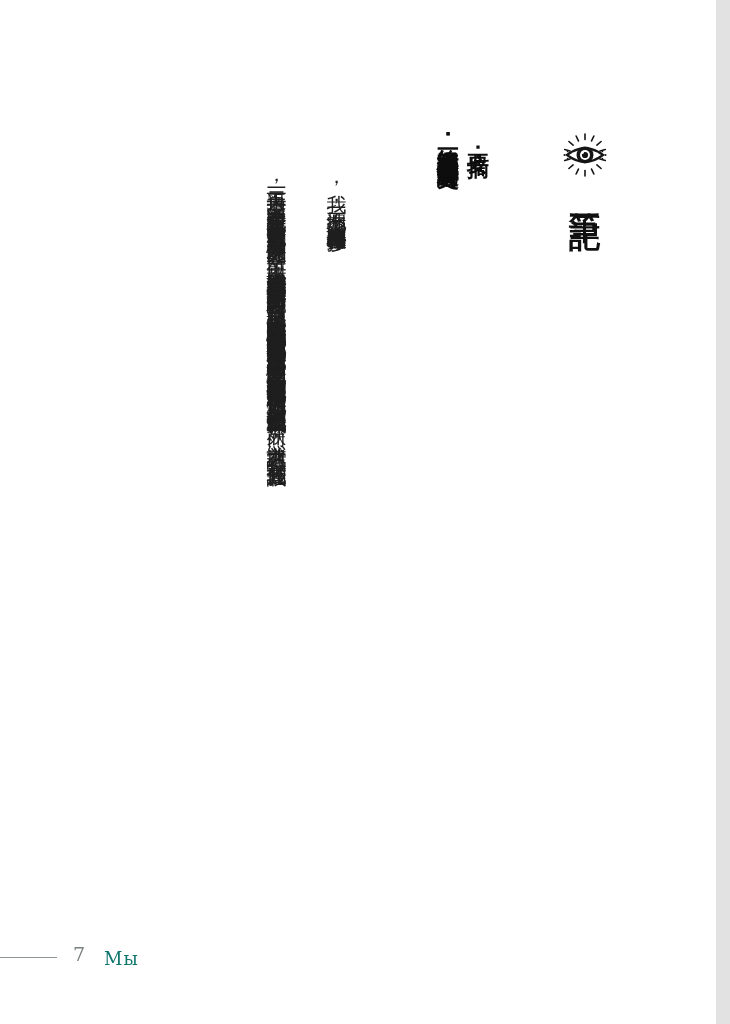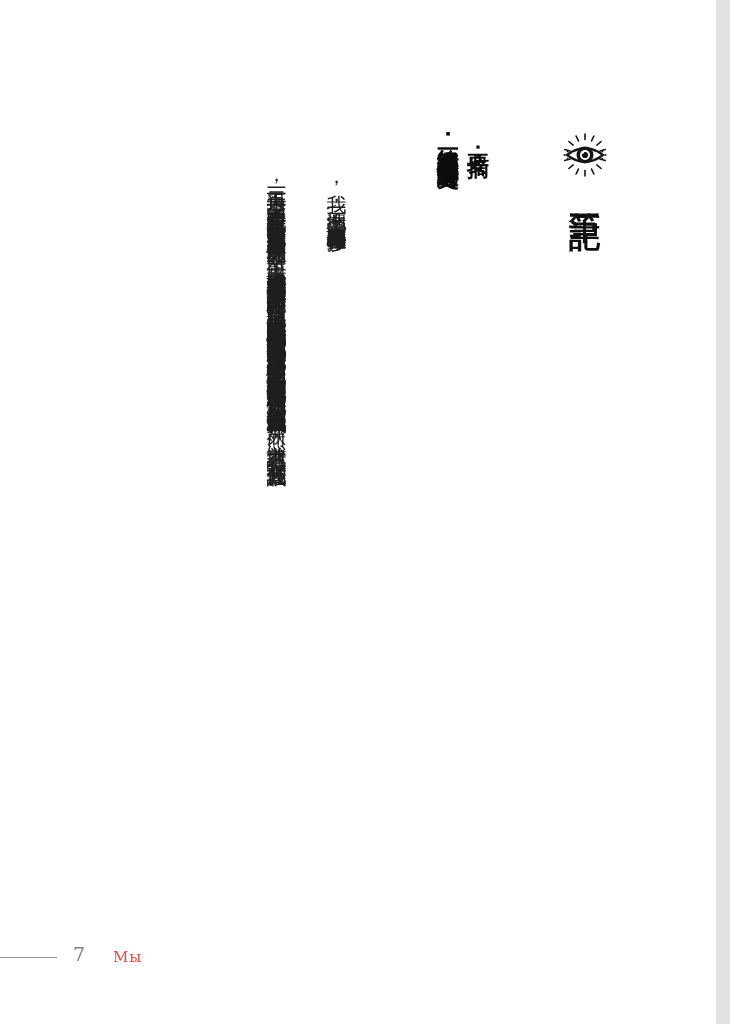--- a/index.html
+++ b/index.html
@@ -50,22 +50,22 @@
   
   .footer-rule {
     position: absolute; left: 0; top: 957px;
     width: 57px; height: 1px; background: #8f9695;
   }
   .footer-page-number {
     position: absolute; left: 73px; top: 943px;
     font-size: 19px; color: #79807f;
   }
   .footer-running-title {
-    position: absolute; left: 113px; top: 948px;
-    font-size: 15px; color: #ef4444; letter-spacing: 1px;
+    position: absolute; left: 104px; top: 948px;
+    font-size: 18px; color: #0f766e; letter-spacing: 1px;
   }
 </style>
 </head>
 <body>
 
 <div class="page-edge-right"></div>
 
 <div class="chapter-block">
   <div class="eye-icon-box">
     <svg viewBox="0 0 46 46" width="48" height="46" aria-hidden="true">

